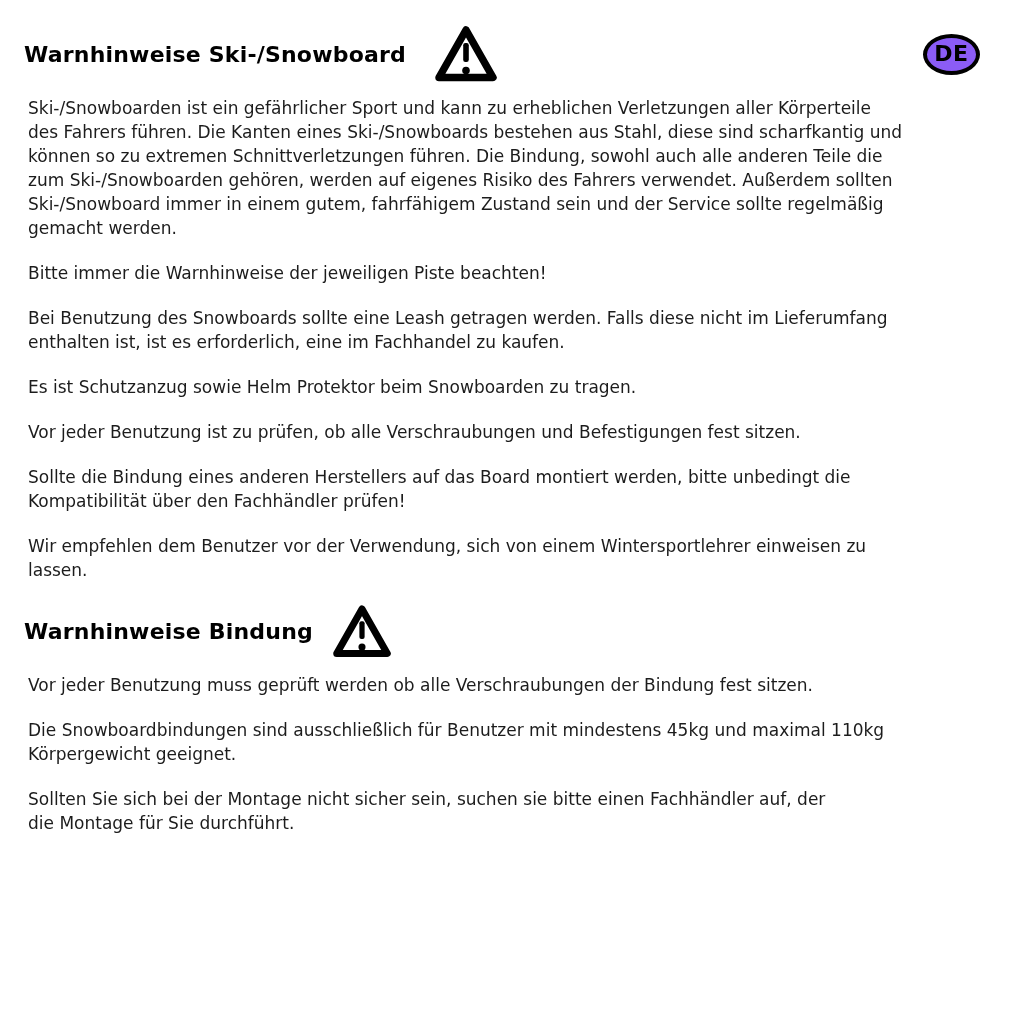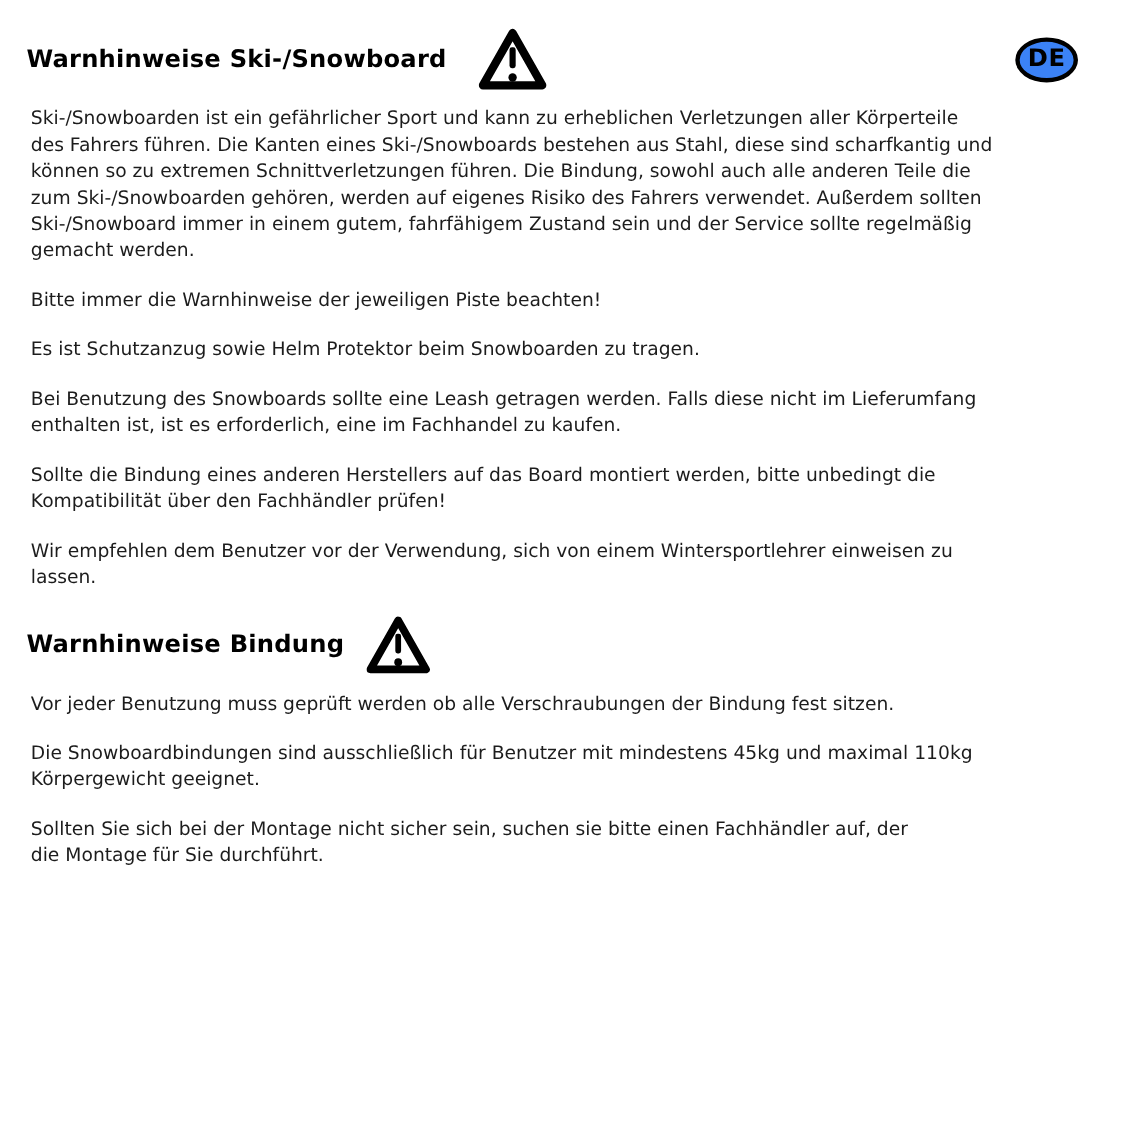--- a/index.html
+++ b/index.html
@@ -57,21 +57,21 @@
     top: 34px;
     right: 47px;
     width: 57px;
     height: 41px;
     border: 4px solid #000000;
     border-radius: 50%;
     box-sizing: border-box;
     display: flex;
     align-items: center;
     justify-content: center;
-    background: #3b82f6;
+    background: #8b5cf6;
   }
   .lang-badge span {
     font-size: 22px;
     font-weight: bold;
     color: #000000;
     letter-spacing: 0.5px;
     line-height: 1;
     transform: translateY(-1px);
   }
 </style>
@@ -95,23 +95,24 @@
     </span>
   </div>
 
   <p class="body-par">Ski-/Snowboarden ist ein gefährlicher Sport und kann zu erheblichen Verletzungen aller Körperteile
 des Fahrers führen. Die Kanten eines Ski-/Snowboards bestehen aus Stahl, diese sind scharfkantig und
 können so zu extremen Schnittverletzungen führen. Die Bindung, sowohl auch alle anderen Teile die
 zum Ski-/Snowboarden gehören, werden auf eigenes Risiko des Fahrers verwendet. Außerdem sollten
 Ski-/Snowboard immer in einem gutem, fahrfähigem Zustand sein und der Service sollte regelmäßig
 gemacht werden.</p>
   <p class="body-par">Bitte immer die Warnhinweise der jeweiligen Piste beachten!</p>
-  <p class="body-par">Es ist Schutzanzug sowie Helm Protektor beim Snowboarden zu tragen.</p>
   <p class="body-par">Bei Benutzung des Snowboards sollte eine Leash getragen werden. Falls diese nicht im Lieferumfang
 enthalten ist, ist es erforderlich, eine im Fachhandel zu kaufen.</p>
+  <p class="body-par">Es ist Schutzanzug sowie Helm Protektor beim Snowboarden zu tragen.</p>
+  <p class="body-par">Vor jeder Benutzung ist zu prüfen, ob alle Verschraubungen und Befestigungen fest sitzen.</p>
   <p class="body-par">Sollte die Bindung eines anderen Herstellers auf das Board montiert werden, bitte unbedingt die
 Kompatibilität über den Fachhändler prüfen!</p>
   <p class="body-par">Wir empfehlen dem Benutzer vor der Verwendung, sich von einem Wintersportlehrer einweisen zu
 lassen.</p>
 
   <div class="header-row second">
     <h2>Warnhinweise Bindung</h2>
     <span class="warn-icon">
       <svg width="58" height="57" viewBox="0 0 62 58" xmlns="http://www.w3.org/2000/svg">
         <path d="M31 5 L58 52.5 L4 52.5 Z" fill="none" stroke="#000" stroke-width="7.5" stroke-linejoin="round"></path>

